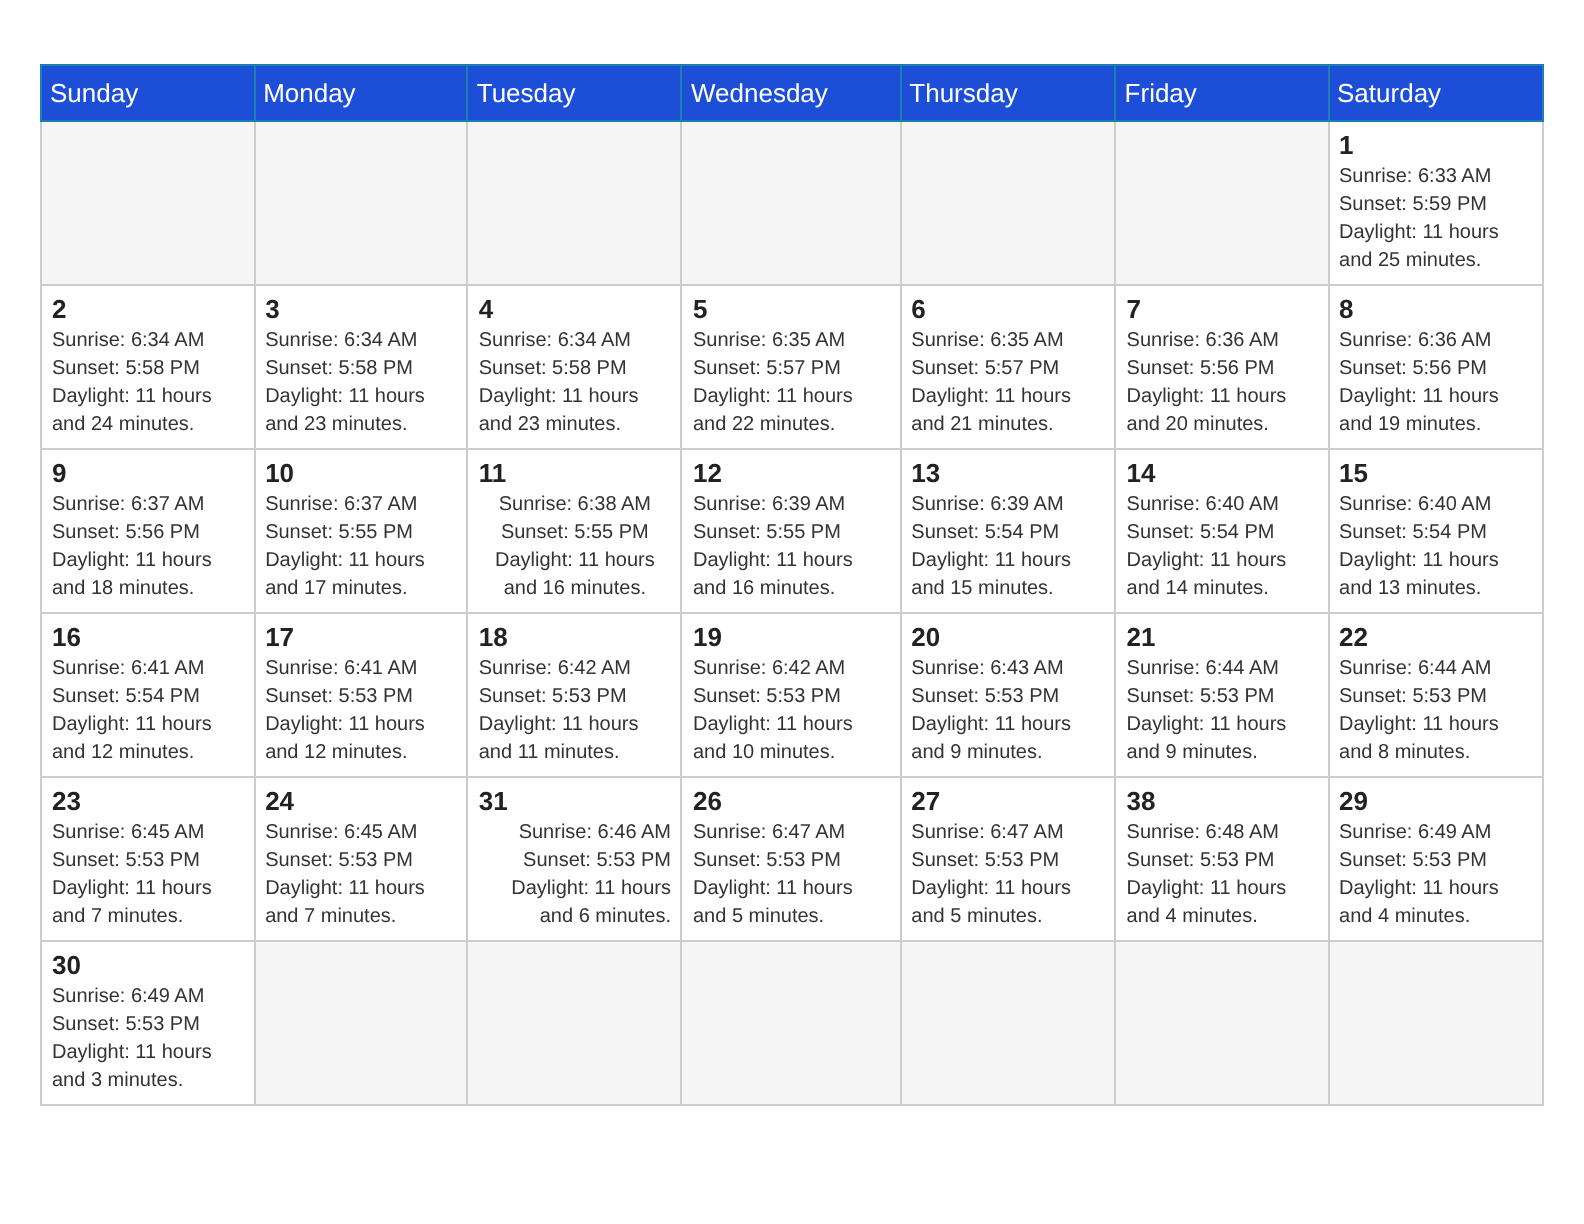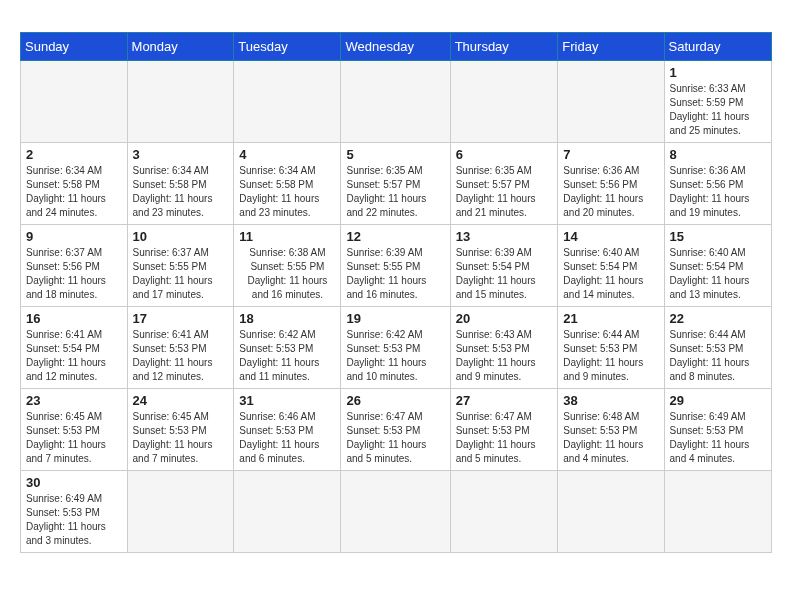--- a/index.html
+++ b/index.html
@@ -290,21 +290,21 @@
           </td>
           <td>
             <div class="day-num">24</div>
             <div class="day-info" style="white-space: pre-line;">Sunrise: 6:45 AM
 Sunset: 5:53 PM
 Daylight: 11 hours
 and 7 minutes.</div>
           </td>
           <td>
             <div class="day-num">31</div>
-            <div class="day-info" style="white-space: pre-line;">Sunrise: 6:46 AM
+            <div class="day-info" style="white-space: pre-line; text-align: right;">Sunrise: 6:46 AM
 Sunset: 5:53 PM
 Daylight: 11 hours
 and 6 minutes.</div>
           </td>
           <td>
             <div class="day-num">26</div>
             <div class="day-info" style="white-space: pre-line;">Sunrise: 6:47 AM
 Sunset: 5:53 PM
 Daylight: 11 hours
 and 5 minutes.</div>

